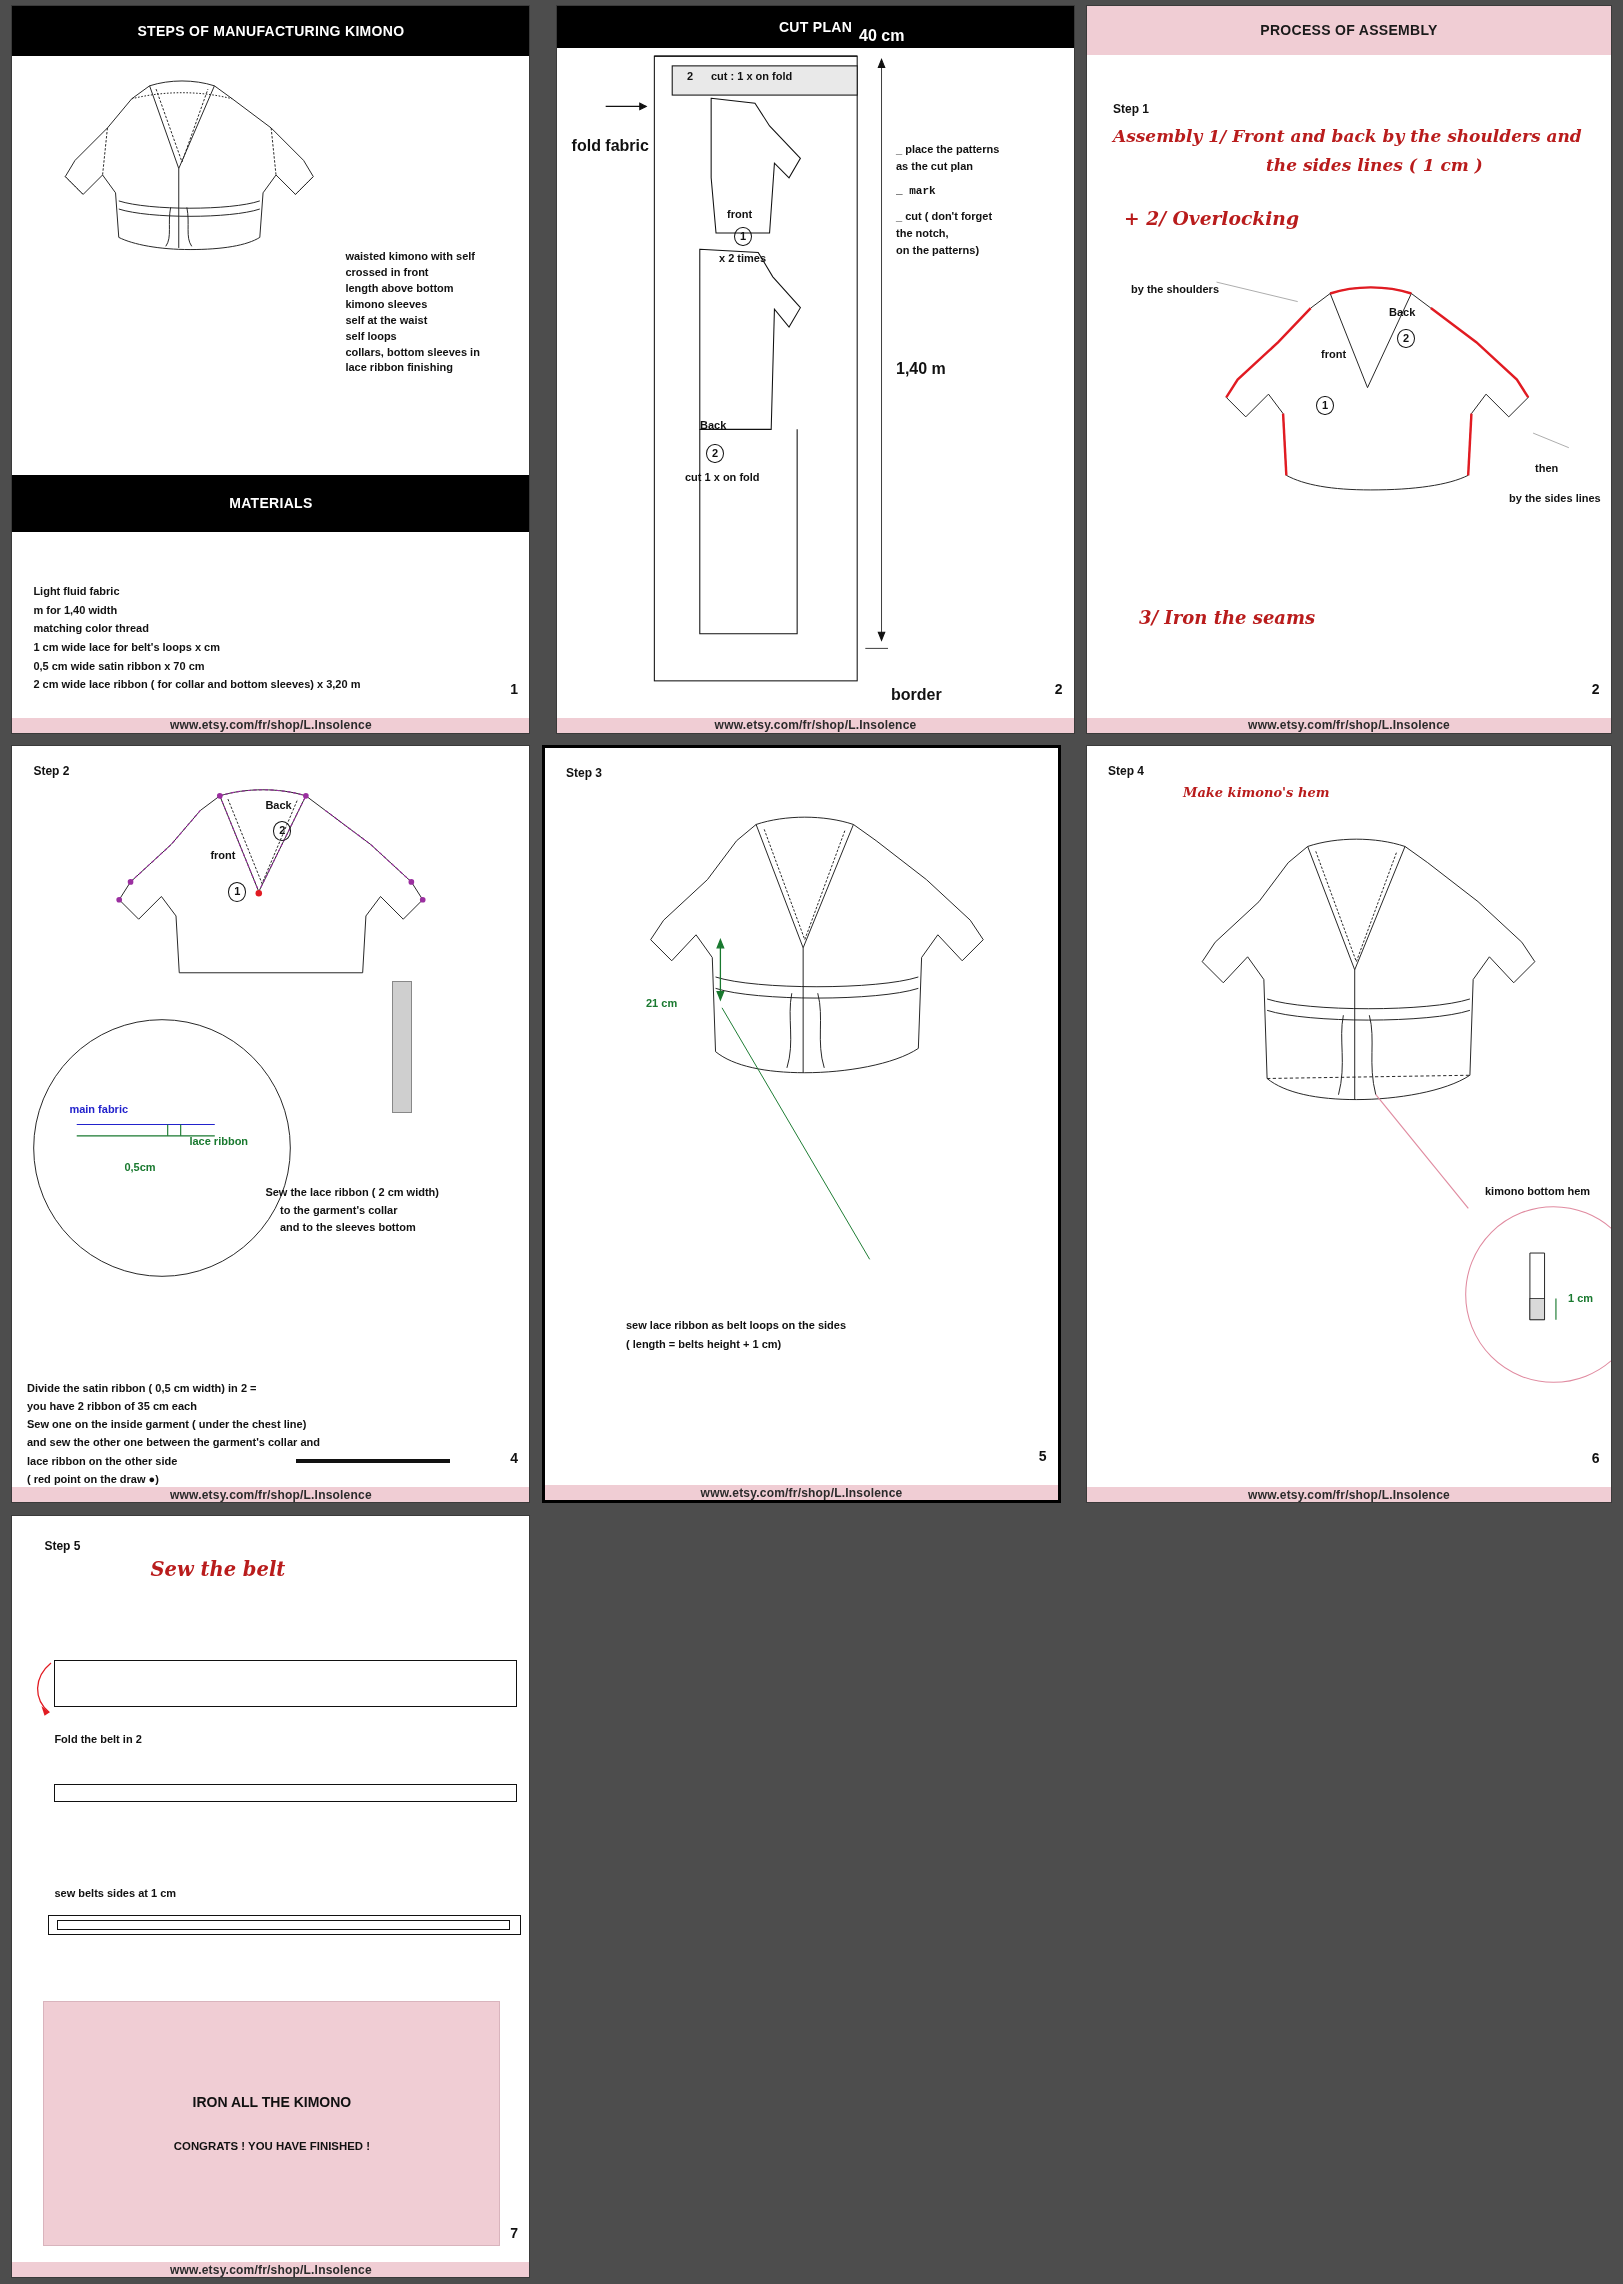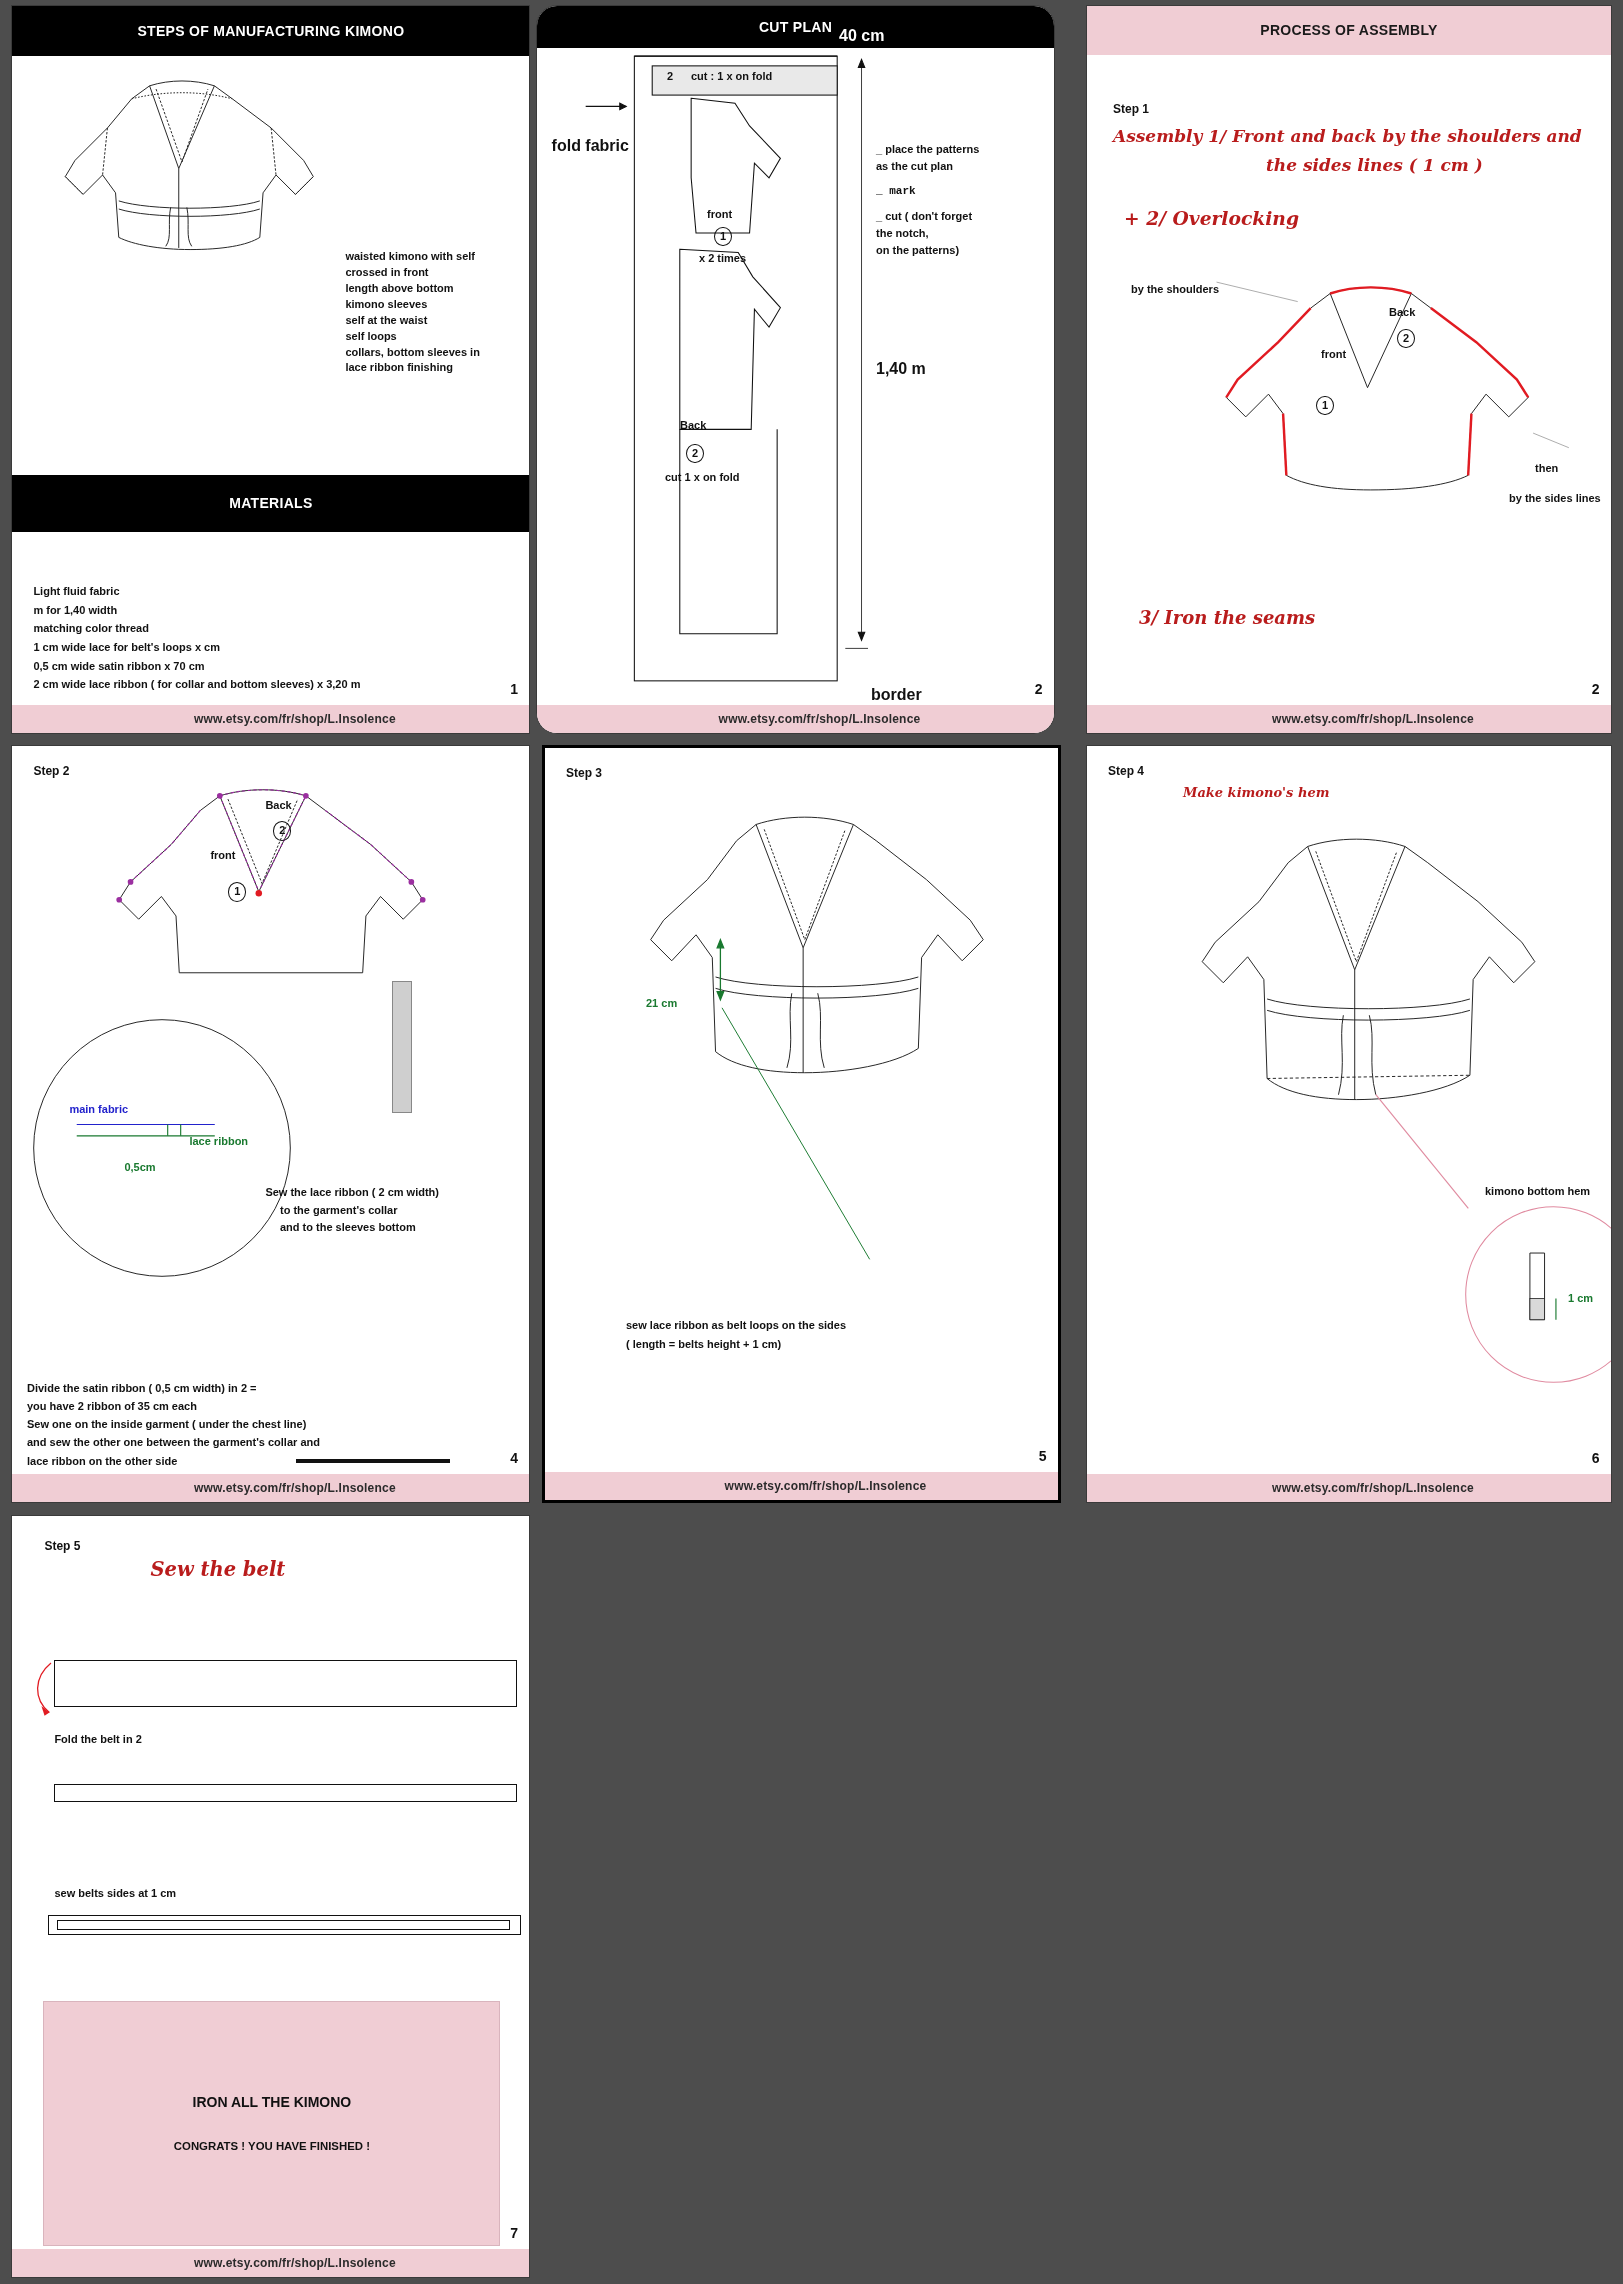--- a/index.html
+++ b/index.html
@@ -1,35 +1,35 @@
 <!DOCTYPE html>
 <html style="font-size:13px"><head>
 <meta charset="utf-8">
 <style>
   html,body{margin:0;padding:0;background:#4d4d4d;}
   body{width:1623px;height:2284px;font-family:"Liberation Sans",sans-serif;position:relative;overflow:hidden;}
   .grid{position:absolute;left:0;top:0;width:1623px;height:2284px;}
   .page{position:absolute;background:#ffffff;border:1.6px solid #3a3a3a;box-sizing:border-box;overflow:hidden;}
-  .footer{position:absolute;left:0;bottom:0;width:100%;height:28px;background:#f0cdd4;
-          display:flex;align-items:center;justify-content:center;font-size:12px;font-weight:bold;color:#2b2b2b;letter-spacing:0.2px;padding-left:24px;}
+  .footer{position:absolute;left:0;bottom:0;width:100%;height:15px;background:#f0cdd4;
+          display:flex;align-items:center;justify-content:center;font-size:12px;font-weight:bold;color:#2b2b2b;letter-spacing:0.2px;}
   .pagenum{position:absolute;right:11.4px;bottom:36px;font-size:14px;font-weight:bold;color:#111;}
   .blackbar{background:#000;color:#fff;font-weight:bold;text-align:center;font-size:14px;letter-spacing:0.3px;
             display:flex;align-items:center;justify-content:center;}
   .pinkbar{background:#f0cdd4;color:#1a1a1a;font-weight:bold;text-align:center;font-size:14px;letter-spacing:0.3px;
             display:flex;align-items:center;justify-content:center;}
   .txt{position:absolute;font-size:11px;color:#111;line-height:1.45;font-weight:bold;}
   .txt.small{font-size:16px;font-weight:normal;}
   .script{font-family:"DejaVu Serif",serif;font-style:italic;color:#b91c1c;font-weight:bold;}
   .green{color:#19792f;}
   .blue{color:#2222cc;}
   svg{display:block;}
   .stepno{position:absolute;font-size:12px;font-weight:bold;color:#111;}
   
   #p1{left:11.4px;top:4.9px;width:519px;height:729px;}
-  #p2{left:536px;top:4.9px;width:519px;height:729px;border-radius:21px;}
+  #p2{left:556px;top:4.9px;width:519px;height:729px;}
   #p3{left:1086px;top:4.9px;width:526px;height:729px;}
   #p4{left:11.4px;top:745px;width:519px;height:758px;}
   #p5{left:542px;top:745px;width:519px;height:758px;border:3.2px solid #000;}
   #p6{left:1086px;top:745px;width:526px;height:758px;}
   #p7{left:11.4px;top:1515px;width:519px;height:763px;}
 </style>
 </head>
 <body>
 
 <div class="grid">

